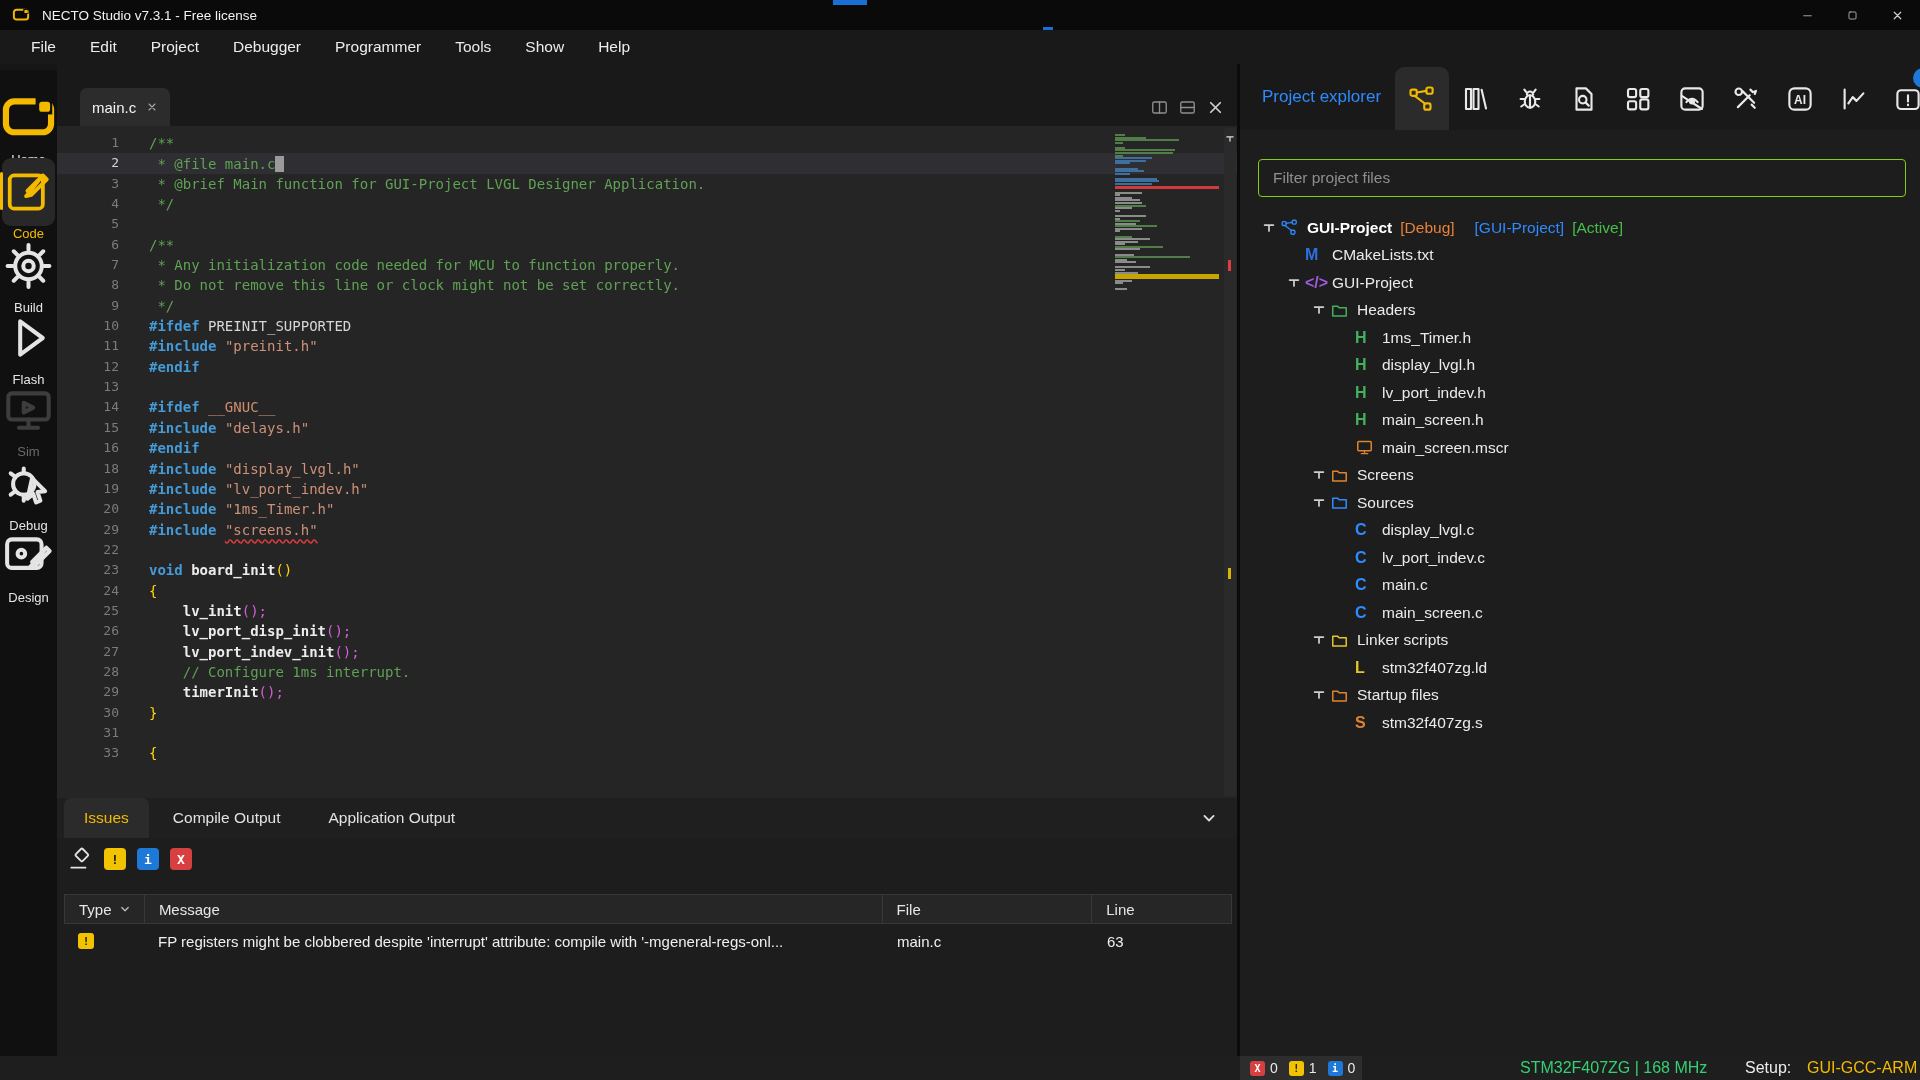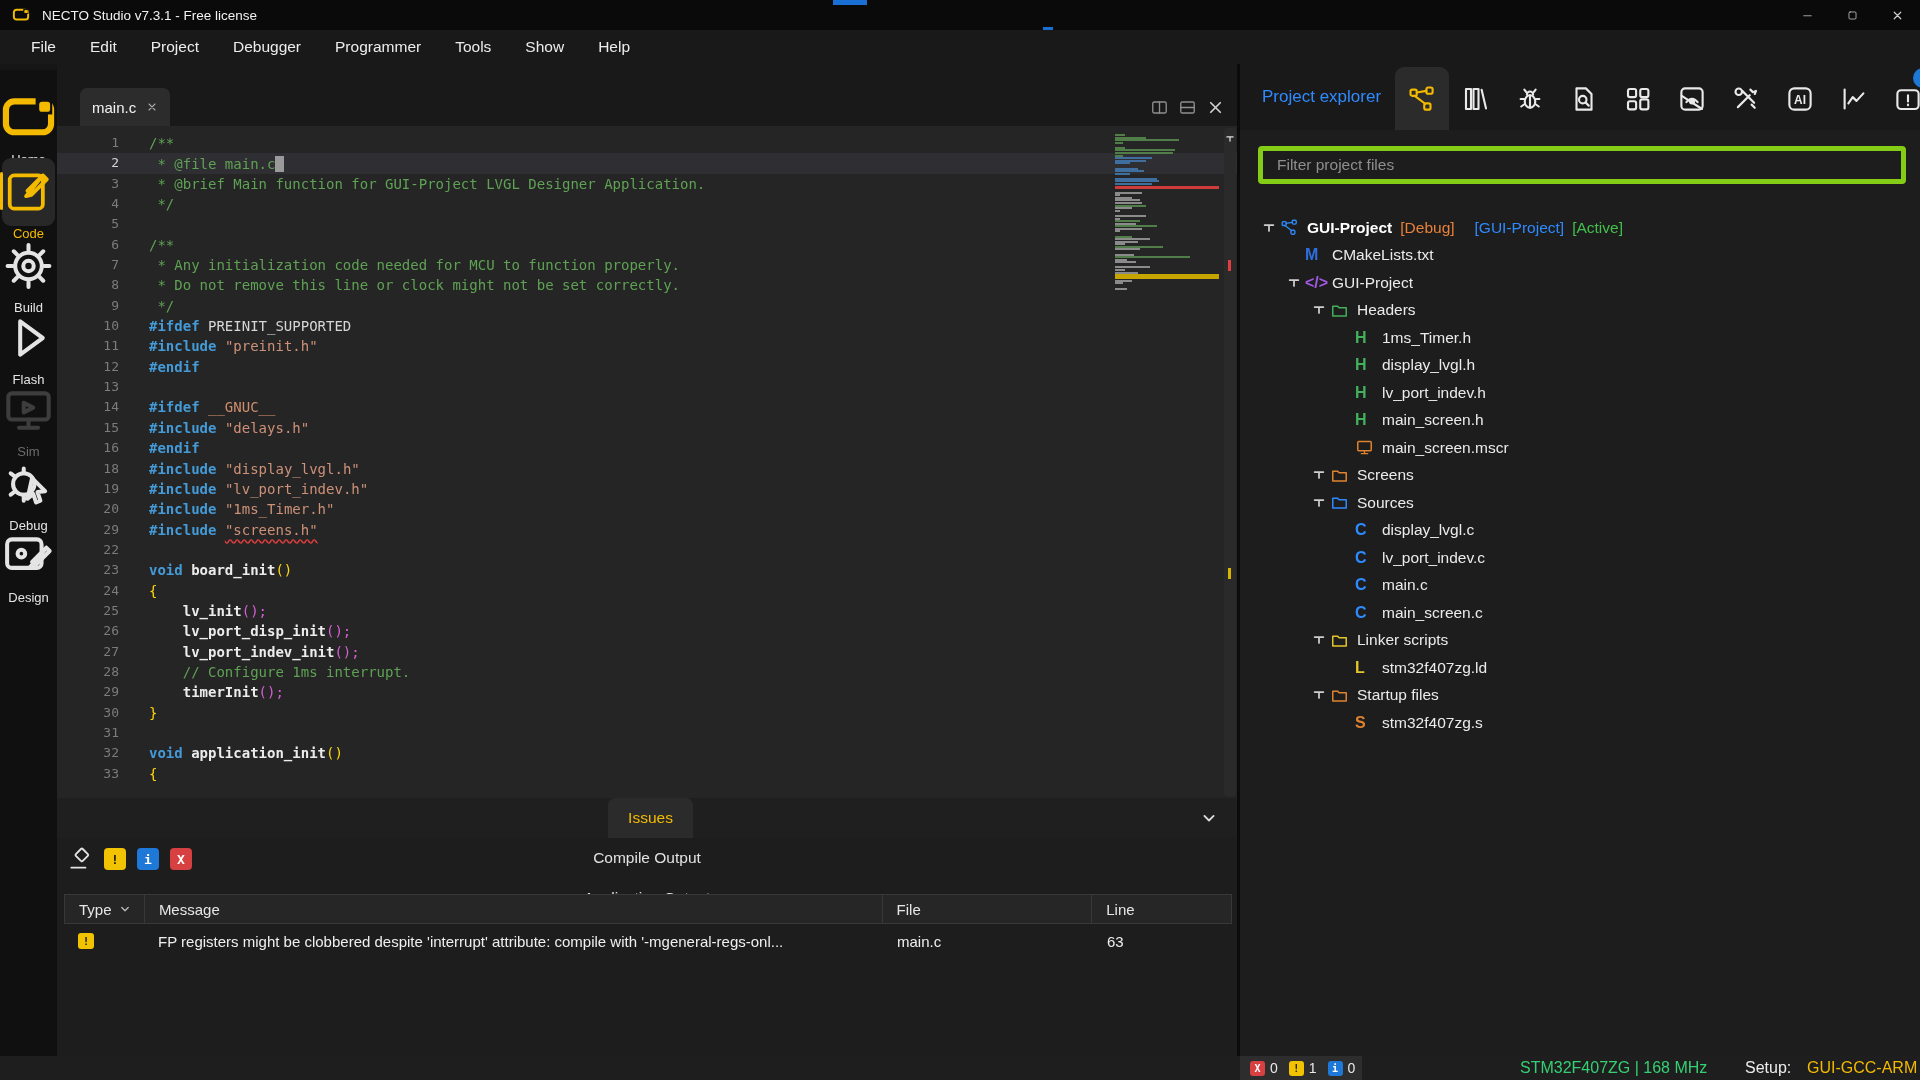--- a/index.html
+++ b/index.html
@@ -59,21 +59,21 @@
   .minimap{right:18px;top:8px;width:104px;height:156px;}
   .mm-row{height:2px;margin-bottom:0.58px;}
   .mm-g{background:#517d49;}.mm-b{background:#3f6f9e;}.mm-w{background:#8b8b8b;}
   .mm-r{background:#cf3b3b;height:3px;}.mm-y{background:#c7a500;height:5px;}.mm-0{background:transparent;}
   .scrollbar{right:1px;top:2px;width:12px;height:668px;background:#2a2a2a;border-radius:3px;}
   .sb-bookmark{position:absolute;left:1px;top:6px;width:10px;height:10px;color:#dedede;}
   .sb-red{position:absolute;left:4px;top:132px;width:3px;height:11px;background:#e03e3e;}
   .sb-yellow{position:absolute;left:4px;top:440px;width:3px;height:11px;background:#d8b500;}
   
   .bottom-panel{left:57px;top:798px;width:1180px;height:258px;background:#1d1d1d;}
-  .bp-tabs{position:absolute;left:0;top:0;width:1180px;height:40px;background:#1f1f1f;display:flex;align-items:center;flex-direction:column;}
+  .bp-tabs{position:absolute;left:0;top:0;width:1180px;height:40px;background:#1f1f1f;display:flex;align-items:center;}
   .bp-tab{padding:0 24px;font-size:15.5px;color:#e2e2e2;height:40px;line-height:40px;}
   .bp-tab.active{background:#2b2b2b;border-radius:7px 7px 0 0;color:#f3ba00;margin-left:7px;padding:0 20px;}
   .bp-chevron{position:absolute;right:18px;top:10px;width:20px;height:20px;color:#dcdcdc;}
   .bp-toolbar{position:absolute;left:10px;top:48px;display:flex;align-items:center;gap:11px;}
   .bp-eraser{width:26px;height:26px;color:#e4e4e4;}
   .chip{width:22px;height:22px;border-radius:4px;display:flex;align-items:center;justify-content:center;
         font-size:13px;font-weight:bold;font-family:"DejaVu Sans Mono",monospace;}
   .chip.warn{background:#f2c300;color:#151515;}
   .chip.info{background:#1e78d7;color:#fff;}
   .chip.error{background:#d64040;color:#fff;}
@@ -90,22 +90,22 @@
   .vdivider{left:1237px;top:64px;width:3px;height:992px;background:#0b0b0b;}
   .right-panel{left:1240px;top:64px;width:680px;height:992px;background:#1d1d1d;}
   .rp-header{position:absolute;left:0;top:0;width:680px;height:66px;background:#191919;}
   .rp-title{position:absolute;left:22px;top:0;line-height:66px;font-size:17px;color:#2e8bff;}
   .rp-tabs{position:absolute;left:155px;top:3px;height:63px;display:flex;}
   .ptab{width:54px;height:63px;display:flex;align-items:center;justify-content:center;position:relative;color:#e9e9e9;}
   .ptab.active{background:#2b2b2b;border-radius:9px 9px 0 0;color:#f3ba00;}
   .picon{width:30px;height:30px;}
   .pbadge{position:absolute;top:1px;right:2px;min-width:20px;height:20px;border-radius:10px;background:#1e78d7;
           color:#fff;font-size:12.5px;font-weight:bold;display:flex;align-items:center;justify-content:center;}
-  .filter-input{position:absolute;left:18px;top:82px;width:648px;height:38px;box-sizing:border-box;background:transparent;
-          border:5px solid #84cc16;border-radius:4px;color:#e8e8e8;font-size:15.5px;padding:0 14px;outline:none;
+  .filter-input{position:absolute;left:18px;top:95px;width:648px;height:38px;box-sizing:border-box;background:transparent;
+          border:1px solid #84cc16;border-radius:4px;color:#e8e8e8;font-size:15.5px;padding:0 14px;outline:none;
           font-family:"Liberation Sans",sans-serif;}
   .filter-input::placeholder{color:#8f8f8f;}
   .tree{position:absolute;left:0;top:150px;width:680px;}
   .trow{display:flex;align-items:center;height:27.5px;box-sizing:border-box;}
   .texp{width:22px;height:14px;flex:none;color:#cfcfcf;}
   .ticon{width:24px;height:20px;flex:none;display:flex;align-items:center;justify-content:flex-start;}
   .ticon.letter{font-size:16px;font-weight:bold;font-family:"Liberation Sans",sans-serif;line-height:20px;}
   .ticon svg{width:19px;height:19px;}
   .tlabel{font-size:15.5px;color:#ebebeb;margin-left:3px;}
   .tlabel.bold{font-weight:bold;color:#fff;}
@@ -259,21 +259,20 @@
         <div class="cl"><span class="ln">22</span><span class="lc"></span></div>
         <div class="cl"><span class="ln">23</span><span class="lc"><span class="tok-k">void</span><span class="tok-f"> board_init</span><span class="tok-y">()</span></span></div>
         <div class="cl"><span class="ln">24</span><span class="lc"><span class="tok-y">{</span></span></div>
         <div class="cl"><span class="ln">25</span><span class="lc"><span class="tok-f">    lv_init</span><span class="tok-p">();</span></span></div>
         <div class="cl"><span class="ln">26</span><span class="lc"><span class="tok-f">    lv_port_disp_init</span><span class="tok-p">();</span></span></div>
         <div class="cl"><span class="ln">27</span><span class="lc"><span class="tok-f">    lv_port_indev_init</span><span class="tok-p">();</span></span></div>
         <div class="cl"><span class="ln">28</span><span class="lc"><span class="tok-c">    // Configure 1ms interrupt.</span></span></div>
         <div class="cl"><span class="ln">29</span><span class="lc"><span class="tok-f">    timerInit</span><span class="tok-p">();</span></span></div>
         <div class="cl"><span class="ln">30</span><span class="lc"><span class="tok-y">}</span></span></div>
         <div class="cl"><span class="ln">31</span><span class="lc"></span></div>
-        <div class="cl"><span class="ln">32</span><span class="lc"><span class="tok-k">void</span><span class="tok-f"> application_init</span><span class="tok-y">()</span></span></div>
         <div class="cl"><span class="ln">33</span><span class="lc"><span class="tok-y">{</span></span></div>
       </div>
     <div class="abs minimap">
         <div class="mm-row mm-g" style="width: 10%;"></div>
         <div class="mm-row mm-g" style="width: 30%;"></div>
         <div class="mm-row mm-g" style="width: 62%;"></div>
         <div class="mm-row mm-g" style="width: 8%;"></div>
         <div class="mm-row mm-0" style="width: 0%;"></div>
         <div class="mm-row mm-g" style="width: 10%;"></div>
         <div class="mm-row mm-g" style="width: 58%;"></div>

